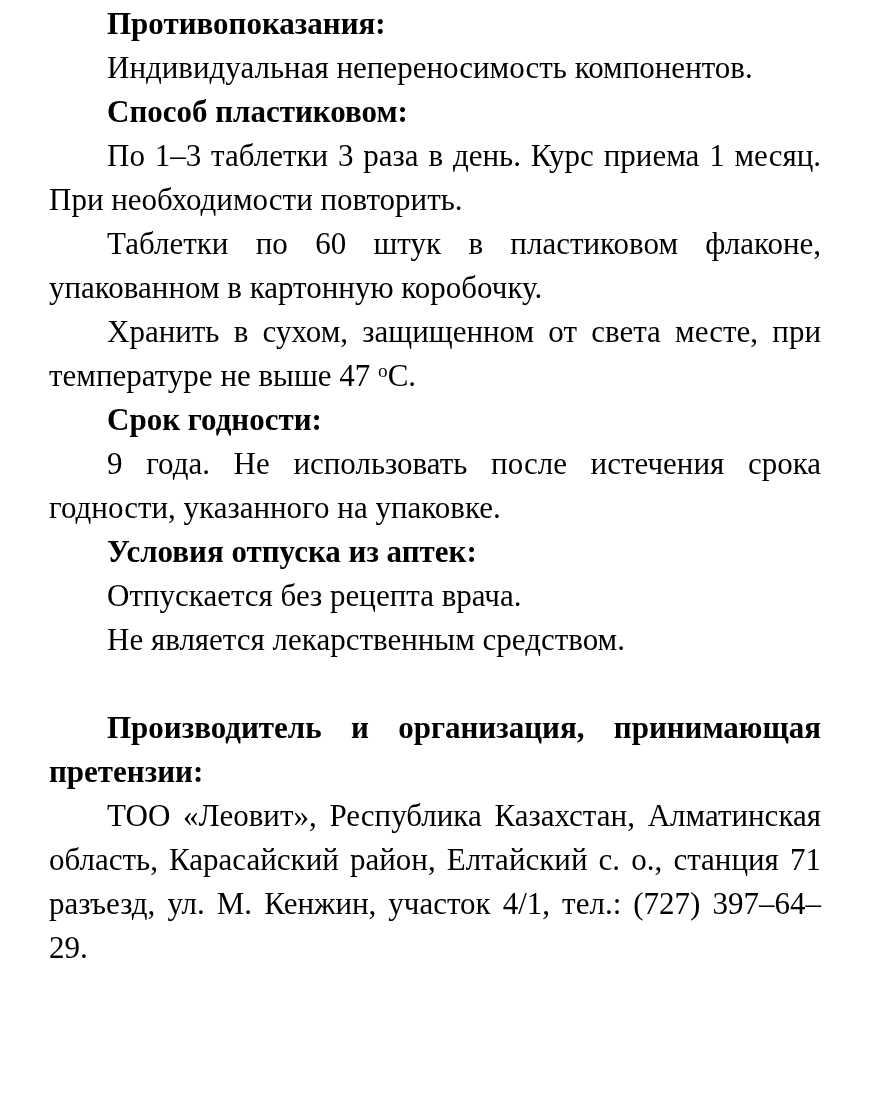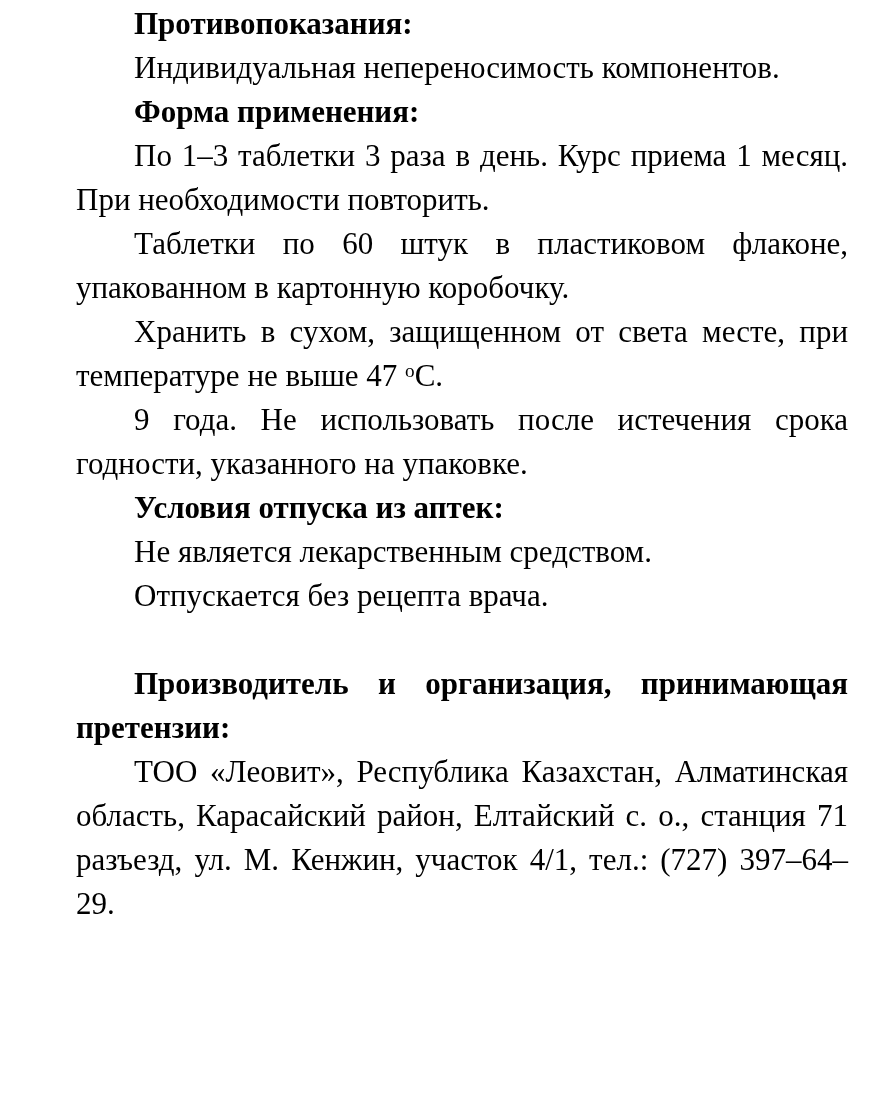--- a/index.html
+++ b/index.html
@@ -12,21 +12,21 @@
     position: relative;
     width: 886px;
     height: 1114px;
     background: #ffffff;
     overflow: hidden;
     font-family: "Liberation Serif", "DejaVu Serif", serif;
     color: #000000;
   }
   .doc-body {
     position: absolute;
-    left: 76px;
+    left: 49px;
     top: 2px;
     width: 772px;
   }
   .para {
     margin: 0;
     font-size: 31px;
     line-height: 44px;
     text-align: justify;
     text-justify: inter-word;
     text-indent: 58px;
@@ -52,32 +52,33 @@
 </style>
 </head>
 <body>
 
 <div class="page">
   <div class="doc-body">
 
     <p class="para heading">Противопоказания:</p>
     <p class="para">Индивидуальная непереносимость компонентов.</p>
 
-    <p class="para heading">Форма применения:</p>
+    <p class="para heading">Способ пластиковом:</p>
     <p class="para">По 1–3 таблетки 3 раза в день. Курс приема 1 месяц. При необходимости повторить.</p>
 
     <p class="para">Таблетки по 60 штук в пластиковом флаконе, упакованном в картонную коробочку.</p>
 
     <p class="para"><span>Хранить в сухом, защищенном от света месте, при температуре не выше 47 </span><span class="sup-deg">o</span><span>C.</span></p>
 
+    <p class="para heading">Срок годности:</p>
     <p class="para">9 года. Не использовать после истечения срока годности, указанного на упаковке.</p>
 
     <p class="para heading">Условия отпуска из аптек:</p>
+    <p class="para flush">Отпускается без рецепта врача.</p>
     <p class="para flush">Не является лекарственным средством.</p>
-    <p class="para flush">Отпускается без рецепта врача.</p>
 
     <div class="spacer"></div>
 
     <p class="para heading" style="text-align: justify; font-family: Liberation Serif, serif;">Производитель и организация, принимающая претензии:</p>
     <p class="para">ТОО «Леовит», Республика Казахстан, Алматинская область, Карасайский район,  Елтайский с. о., станция  71 разъезд,  ул. М. Кенжин, участок 4/1, тел.: (727) 397–64–29.</p>
 
   </div>
 </div>
 
 </body></html>

